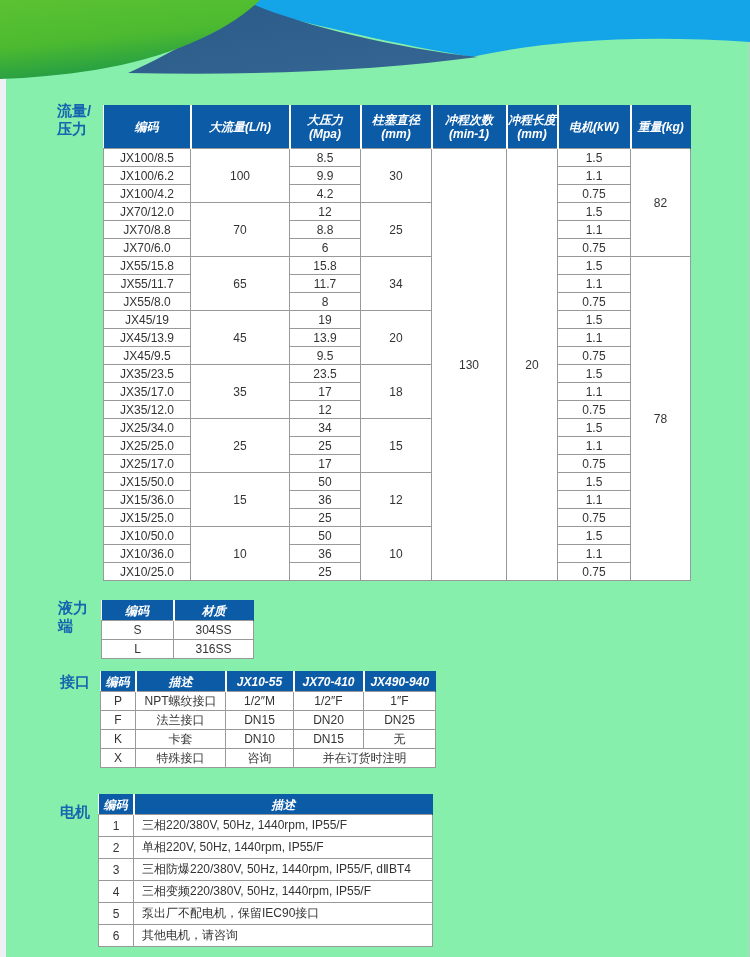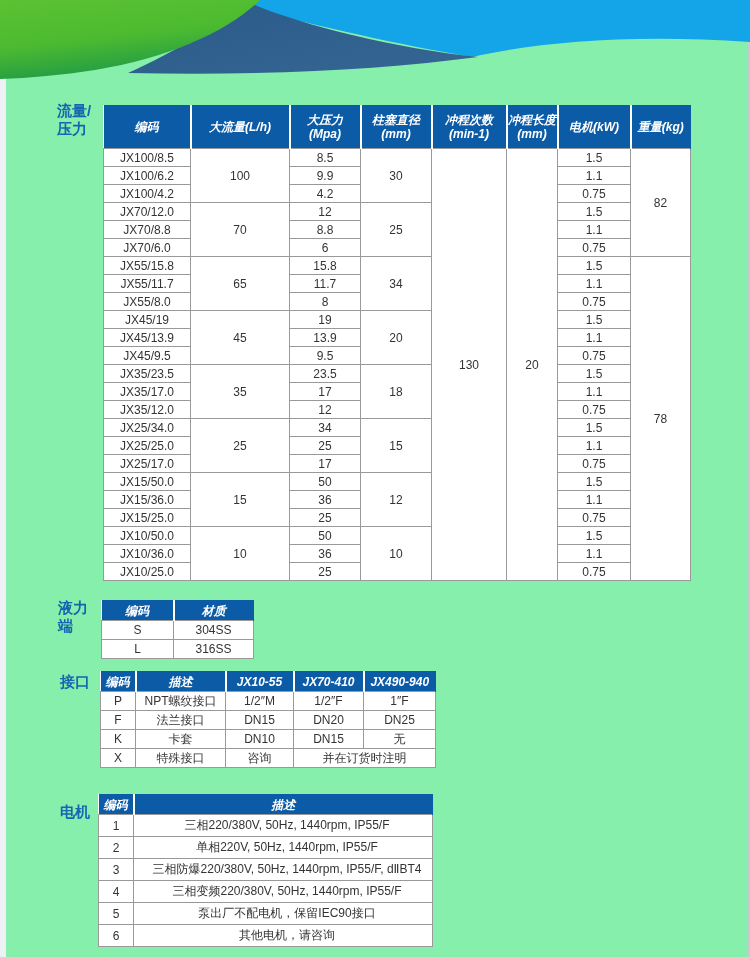--- a/index.html
+++ b/index.html
@@ -30,21 +30,21 @@
   #hyd-table thead tr { height:20px; }
   #hyd-table tbody tr { height:19px; }
 
   #if-table { left:100px; top:671px; width:335px; }
   #if-table thead tr { height:20px; }
   #if-table tbody tr { height:19px; }
 
   #motor-table { left:98px; top:794px; width:334px; }
   #motor-table thead tr { height:20px; }
   #motor-table tbody tr { height:22px; }
-  #motor-table td.desc { text-align:center; padding-left:8px; }
+  #motor-table td.desc { text-align:left; padding-left:8px; }
 
   #lbl-flow { left:57px; top:102px; }
   #lbl-hyd { left:58px; top:599px; width:46px; text-align:left; }
   #lbl-if  { left:60px; top:673px; }
   #lbl-motor { left:60px; top:795px;margin-top:8px; }
 </style>
 </head>
 <body>
 
 <div id="page">

